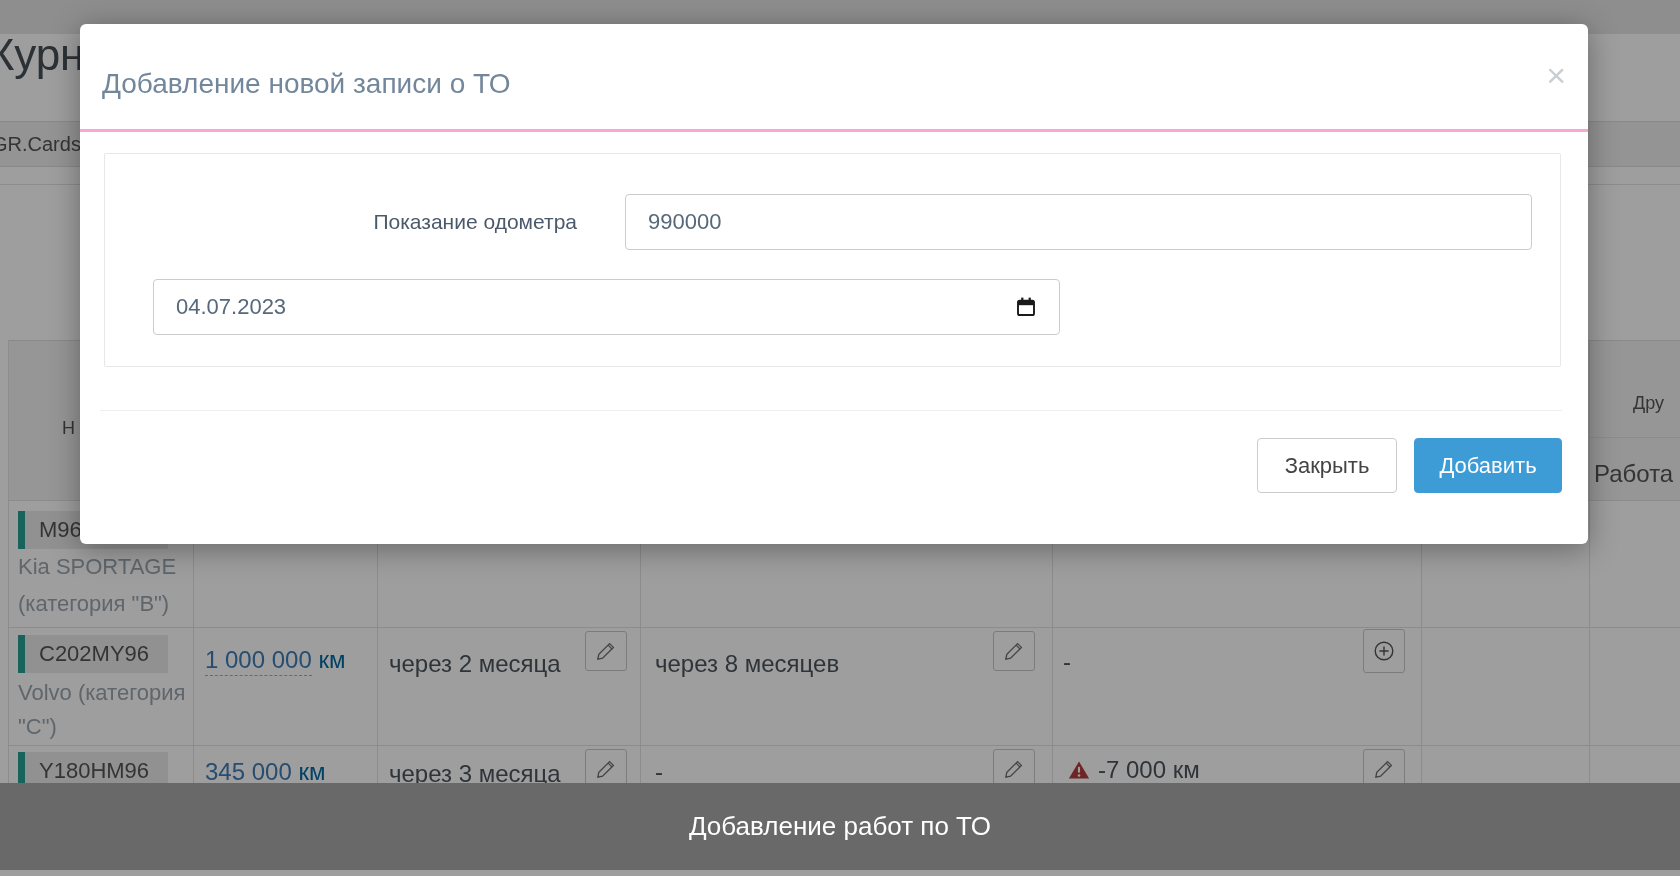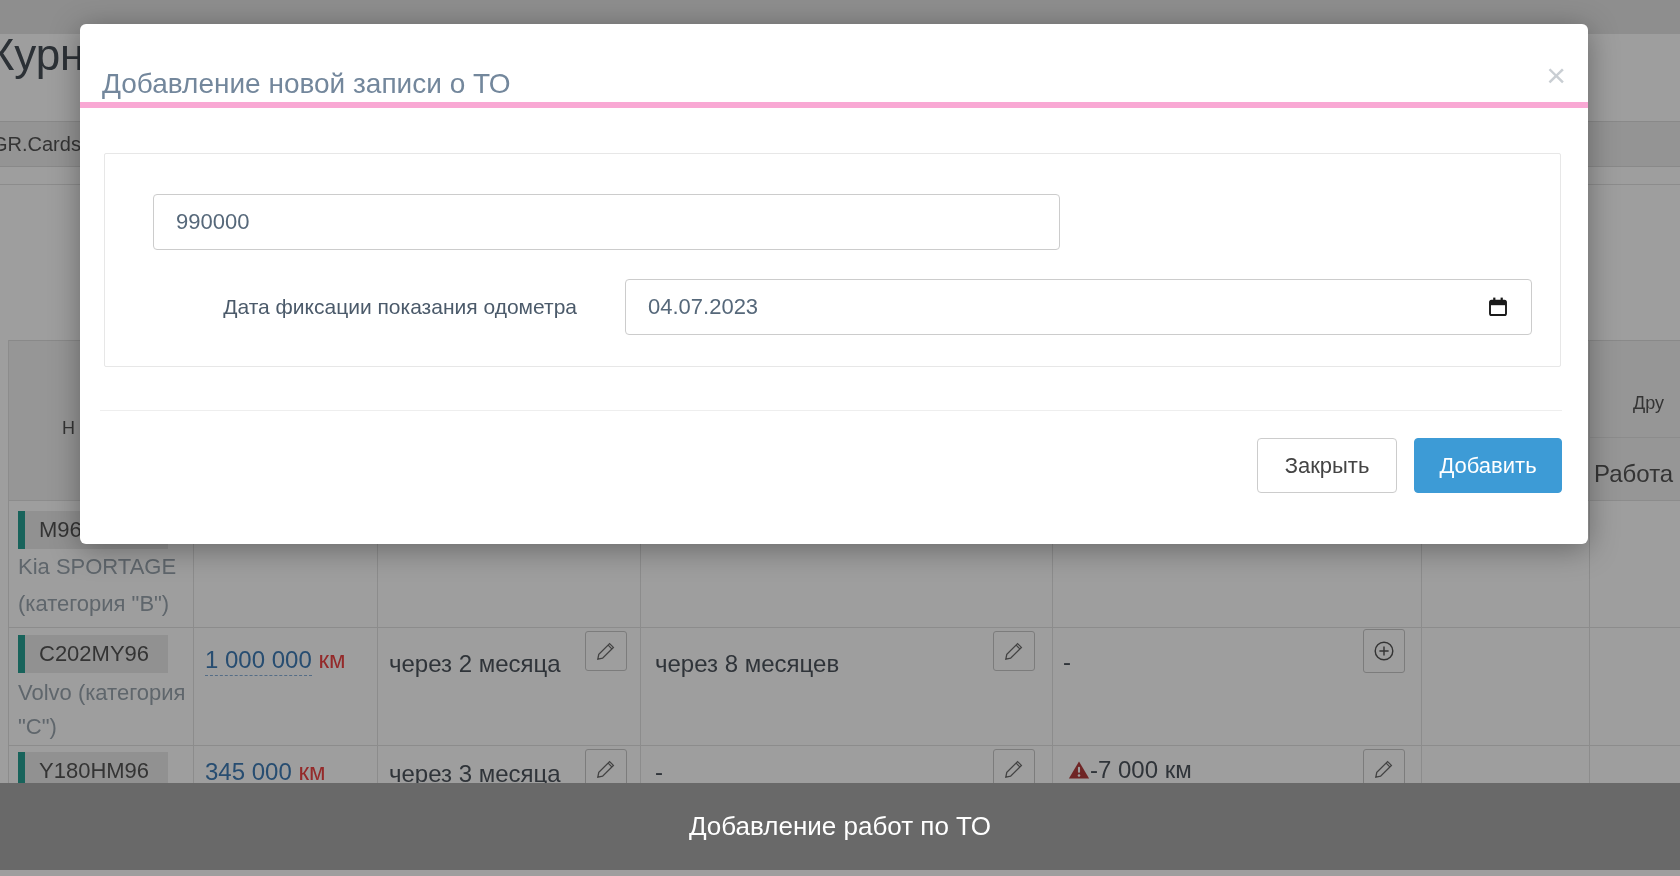--- a/index.html
+++ b/index.html
@@ -22,32 +22,32 @@
   .tleft{position:absolute;left:8px;top:340px;height:443px;width:0;border-left:1px solid #e3e3e3;}
 
   .hcell{position:absolute;font-size:18px;color:#555;}
   .plate{position:absolute;display:inline-flex;align-items:center;height:38px;
          background:#eaeaea;border-left:7px solid #27a094;padding:0 14px;min-width:150px;
          font-size:22px;color:#555;}
   .vname{position:absolute;font-size:22px;color:#9aa5ae;white-space:nowrap;}
   .cellline{position:absolute;font-size:24px;color:#4d545d;white-space:nowrap;}
   .odo-num{color:#3f7cb6;border-bottom:1px dashed #8ab0d9;padding-bottom:2px;}
   .odo-num.nodash{border-bottom:none;padding-bottom:0;}
-  .odo-unit{color:#ef4444;}
+  .odo-unit{color:#0369a1;}
   .iconbtn{position:absolute;width:42px;height:40px;background:#fff;border:1px solid #c9c9c9;
            border-radius:3px;display:flex;align-items:center;justify-content:center;padding:0;cursor:pointer;}
-  .warnrow{position:absolute;display:flex;align-items:center;font-size:24px;color:#4d545d;}
+  .warnrow{position:absolute;display:flex;align-items:center;gap:8px;font-size:24px;color:#4d545d;}
 
   
   .backdrop{position:absolute;inset:0;background:rgba(0,0,0,0.38);}
 
   
   .modal{position:absolute;left:80px;top:24px;width:1508px;height:520px;background:#fff;
          border-radius:6px;box-shadow:0 5px 30px rgba(0,0,0,0.35);}
-  .m-head{position:relative;height:84px;border-bottom:6px solid #f9a8d4;}
+  .m-head{position:relative;height:108px;border-bottom:3px solid #f9a8d4;}
   .m-title{position:absolute;left:22px;top:44px;margin:0;font-size:28px;font-weight:400;color:#73879c;}
   .m-close{position:absolute;right:22px;top:34px;border:none;background:none;font-size:34px;
            line-height:1;color:#c9ced3;cursor:pointer;padding:0;}
   .m-panel{position:absolute;left:24px;top:129px;width:1457px;height:214px;border:1px solid #e7e7e7;
            border-radius:2px;padding-top:40px;}
   .frow{display:flex;align-items:center;height:56px;margin-bottom:29px;}
   .flabel{flex:0 0 472px;text-align:right;font-size:21px;color:#4b5a6a;padding-right:0;}
   .fctl{position:relative;margin-left:48px;width:907px;height:56px;}
   .fctl input{width:100%;height:100%;border:1px solid #ccc;border-radius:4px;padding:0 44px 0 22px;
               font-size:22px;color:#56687a;font-family:inherit;outline:none;background:#fff;}
@@ -165,26 +165,26 @@
   <div class="backdrop"></div>
 
   <div class="modal">
     <div class="m-head">
       <h2 class="m-title">Добавление новой записи о ТО</h2>
       <button class="m-close">×</button>
     </div>
 
     <div class="m-panel">
       <div class="frow">
+        <label class="flabel">Показание одометра</label>
         <div class="fctl">
           <input type="text" value="990000" style="">
         </div>
       </div>
       <div class="frow">
-        <label class="flabel">Дата фиксации показания одометра</label>
         <div class="fctl">
           <input type="text" value="04.07.2023" style="">
           <svg class="cal" width="20" height="20" viewBox="0 0 20 20">
               <rect x="2" y="3.6" width="16" height="14.4" rx="1.6" fill="none" stroke="#1a1a1a" stroke-width="1.9"></rect>
               <rect x="2" y="3.6" width="16" height="4.6" fill="#1a1a1a"></rect>
               <rect x="5.2" y="0.6" width="2.2" height="4" fill="#1a1a1a"></rect>
               <rect x="12.6" y="0.6" width="2.2" height="4" fill="#1a1a1a"></rect>
             </svg>
         </div>
       </div>

